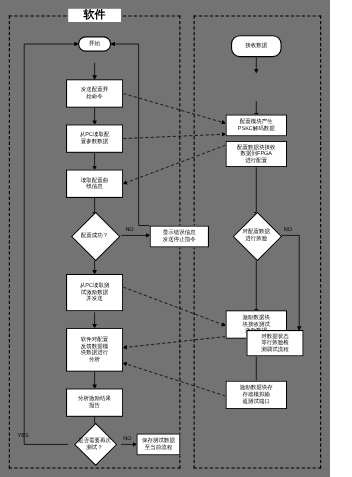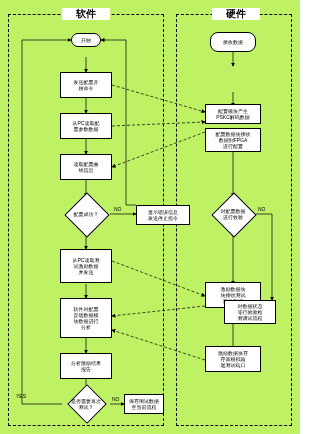--- a/index.html
+++ b/index.html
@@ -1,17 +1,17 @@
 <!DOCTYPE html>
 <html><head>
 <meta charset="utf-8">
 <style>
   html,body{margin:0;padding:0;background:#ffffff;}
   body{width:300px;height:434px;font-family:"Liberation Sans",sans-serif;}
-  #root{position:relative;width:300px;height:434px;overflow:hidden;background:#bef264;}
+  #root{position:relative;width:300px;height:434px;overflow:hidden;background:#737373;}
 
   .panel{position:absolute;border:1px dashed #000;box-sizing:border-box;}
   .panel-title{position:absolute;background:#fff;font-size:10px;font-weight:bold;
     text-align:center;color:#000;line-height:12px;}
 
   .node{position:absolute;border:1px solid #000;box-sizing:border-box;background:#fff;
     font-size:5px;line-height:6px;color:#000;display:flex;align-items:center;
     justify-content:center;text-align:center;padding:1px;}
   .node span{display:block;}
 
@@ -30,21 +30,20 @@
 </style>
 </head>
 <body>
 
 <div id="root">
 
   <div class="panel" style="left:8px;top:14px;width:156px;height:412px;"></div>
   <div class="panel" style="left:176px;top:14px;width:116px;height:412px;"></div>
 
   <div class="panel-title" style="left:62px;top:8px;width:48px;height:12px;">软件</div>
-  <div class="panel-title" style="left:212px;top:8px;width:48px;height:12px;">硬件</div>
 
   <svg class="wires">
     <defs>
       <marker id="ah" markerWidth="6" markerHeight="6" refX="5" refY="3" orient="auto">
         <path d="M0,0 L6,3 L0,6 z" fill="#000"></path>
       </marker>
     </defs>
     <g stroke="#000" stroke-width="0.7" fill="none" marker-end="url(#ah)">
 
       <path d="M86,57 L86,72"></path>

